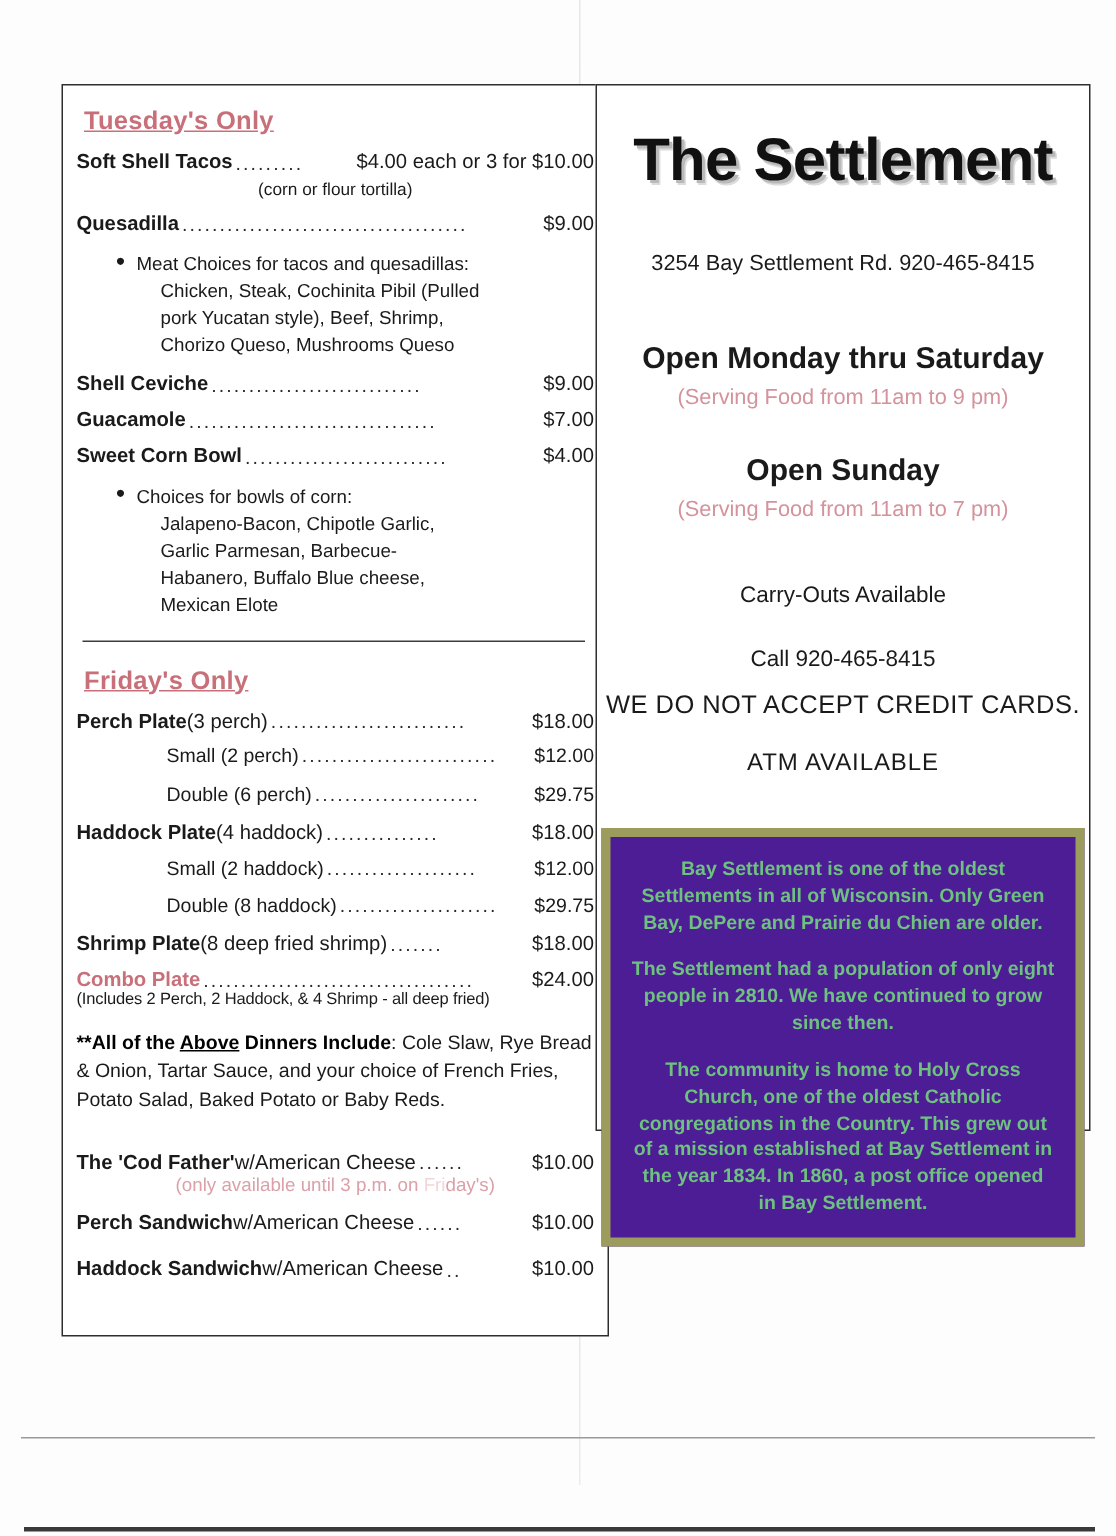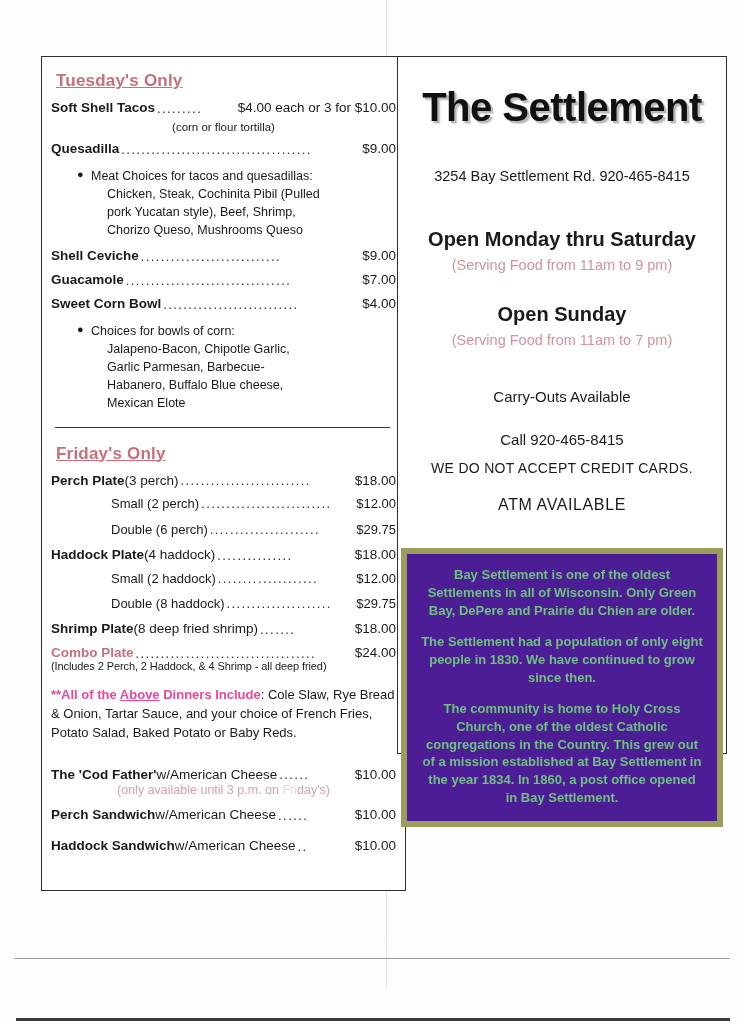--- a/index.html
+++ b/index.html
@@ -94,21 +94,21 @@
   }
   .bullet .dot{
     width:14px;flex:none;font-size:11px;line-height:1.45;
   }
   .bullet .btxt{flex:1;}
   .bullet .btxt .ind{display:block;padding-left:16px;}
 
   .includes{
     font-size:13px;line-height:1.45;margin:14px 0 0 0;
   }
-  .includes .blue{color:#ec4899;font-weight:bold;}
+  .includes .blue{color:#000000;font-weight:bold;}
   .includes .blue u{text-decoration:underline;}
 
   
   .title{
     text-align:center;
     font-size:40px;
     font-weight:bold;
     letter-spacing:-.5px;
     margin:28px 0 0 0;
     color:#111;
@@ -121,21 +121,21 @@
     text-align:center;font-size:20px;font-weight:bold;margin:44px 0 0 0;
   }
   .open-h.sun{margin-top:30px;}
   .serving{
     text-align:center;font-size:14.5px;color:#d4939c;margin:6px 0 0 0;
   }
   .plain{
     text-align:center;font-size:15px;margin:40px 0 0 0;
   }
   .plain.tight{margin-top:26px;}
-  .plain.caps{font-size:14px;letter-spacing:.3px;margin-top:12px;}
+  .plain.caps{font-size:17px;letter-spacing:.3px;margin-top:12px;}
   .plain.atm{font-size:16px;letter-spacing:.6px;margin-top:20px;}
 
   .history{
     margin:34px 3px 0 3px;
     border:6px solid #9c9c5c;
     background:#4c1d95;
     padding:12px 14px 14px 14px;
     box-sizing:border-box;
   }
   .history p{
@@ -302,16 +302,16 @@
   <div class="open-h sun">Open Sunday</div>
   <div class="serving">(Serving Food from 11am to 7 pm)</div>
 
   <div class="plain">Carry-Outs Available</div>
   <div class="plain tight">Call 920-465-8415</div>
   <div class="plain caps">WE DO NOT ACCEPT CREDIT CARDS.</div>
   <div class="plain atm">ATM AVAILABLE</div>
 
   <div class="history">
     <p>Bay Settlement is one of the oldest Settlements in all of Wisconsin. Only Green Bay, DePere and Prairie du Chien are older.</p>
-    <p>The Settlement had a population of only eight people in 1830. We have continued to grow since then.</p>
+    <p>The Settlement had a population of only eight people in 2810. We have continued to grow since then.</p>
     <p>The community is home to Holy Cross Church, one of the oldest Catholic congregations in the Country. This grew out of a mission established at Bay Settlement in the year 1834. In 1860, a post office opened in Bay Settlement.</p>
   </div>
 </div>
 
 </body></html>

